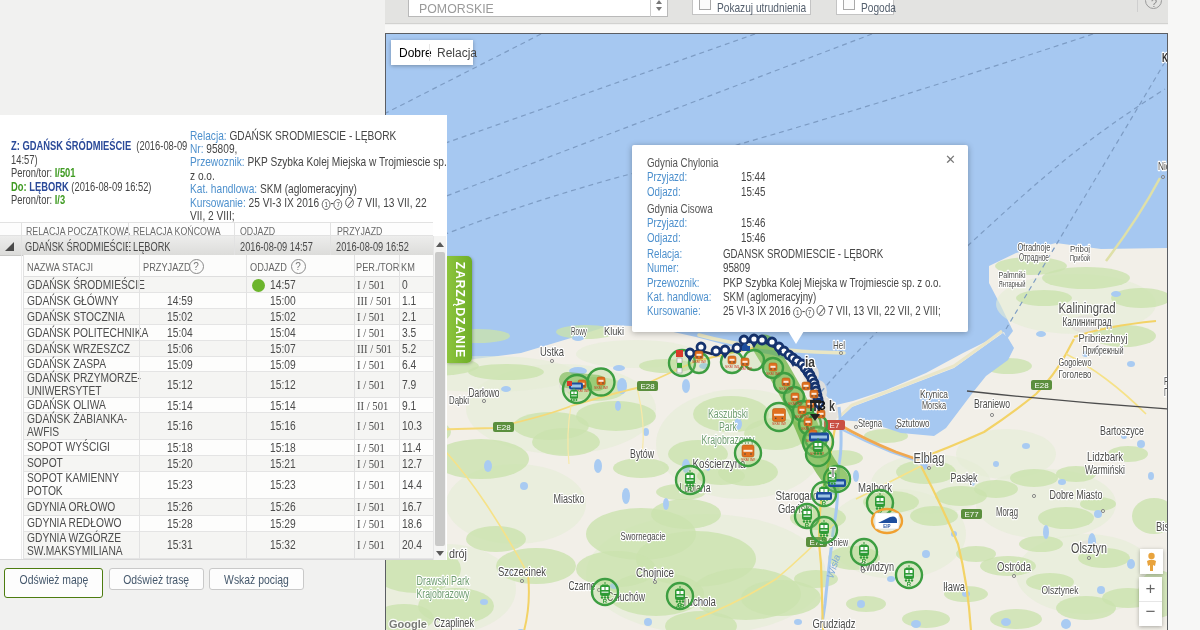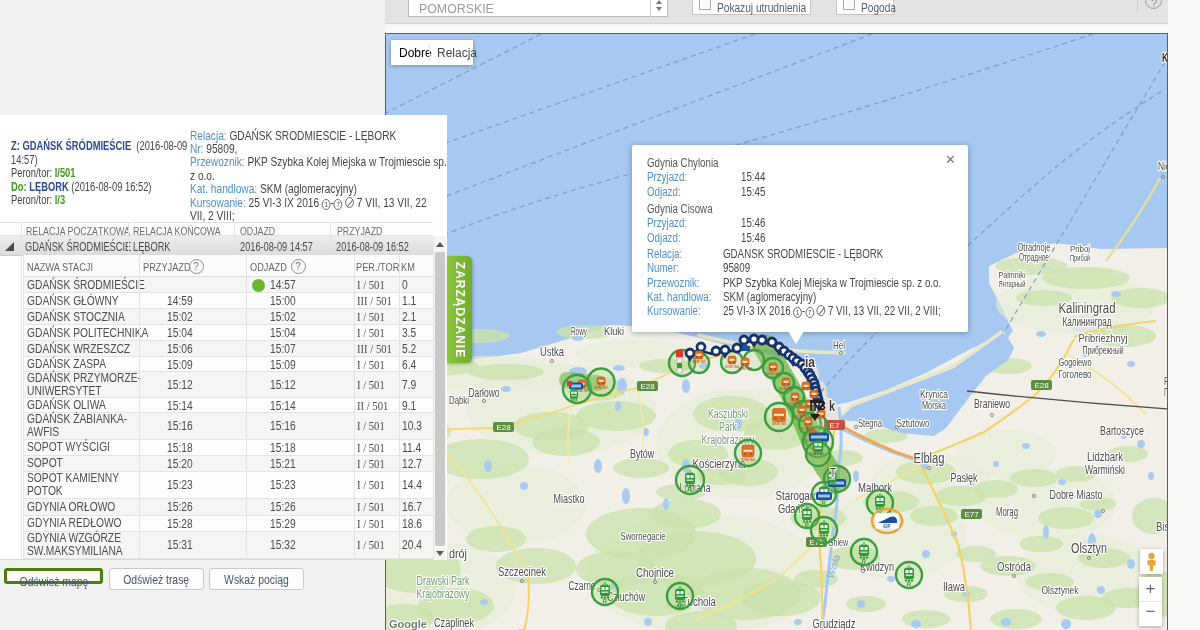--- a/index.html
+++ b/index.html
@@ -777,14 +777,14 @@
 <div class="abs" style="left:21px;top:256px;width:1px;height:303.0px;background:#ebebeb"></div>
 <div class="abs" style="left:0px;top:559.0px;width:433px;height:1px;background:#d8d8d8"></div>
 <div class="abs" style="left:433px;top:236px;width:13px;height:324px;background:#f4f4f3;border-left:1px solid #e6e6e6"></div>
 <div class="abs" style="left:436px;top:242px;width:0;height:0;border-left:4px solid transparent;border-right:4px solid transparent;border-bottom:5px solid #5a5a5a"></div>
 <div class="abs" style="left:435px;top:252px;width:10px;height:294px;background:#c9c9c8;border-radius:2px"></div>
 <div class="abs" style="left:436px;top:551px;width:0;height:0;border-left:4px solid transparent;border-right:4px solid transparent;border-top:5px solid #5a5a5a"></div>
 <div class="abs" style="left:447px;top:256px;width:25px;height:107px;background:linear-gradient(90deg,#8cc43e,#6fae27);border-radius:0 5px 5px 0;box-shadow:1px 1px 3px rgba(0,0,0,0.25)"></div>
 <div class="abs" style="left:447px;top:256px;width:25px;height:107px;color:#fff;font-size:12px;font-weight:bold;letter-spacing:1px;text-align:center">
     <span style="position:absolute;left:50%;top:50%;transform:translate(-50%,-50%) rotate(90deg);white-space:nowrap">ZARZĄDZANIE</span>
   </div>
-<div class="abs" style="left:4px;top:568px;width:99px;height:16px;background:#fdfdfd;border:3px solid #4d7c0f;border-radius:3px;font-size:13px;color:#45586c;text-align:center;line-height:21px"><span style="display:inline-block;transform:scaleX(0.8)">Odśwież mapę</span></div>
+<div class="abs" style="left:4px;top:568px;width:99px;height:30px;background:#fdfdfd;border:1px solid #4d7c0f;border-radius:3px;font-size:13px;color:#45586c;text-align:center;line-height:21px"><span style="display:inline-block;transform:scaleX(0.8)">Odśwież mapę</span></div>
 <div class="abs" style="left:109px;top:568px;width:95px;height:22px;background:#fdfdfd;border:1px solid #c9c9c9;border-radius:3px;font-size:13px;color:#45586c;text-align:center;line-height:21px"><span style="display:inline-block;transform:scaleX(0.8)">Odśwież trasę</span></div>
 <div class="abs" style="left:209px;top:568px;width:95px;height:22px;background:#fdfdfd;border:1px solid #c9c9c9;border-radius:3px;font-size:13px;color:#45586c;text-align:center;line-height:21px"><span style="display:inline-block;transform:scaleX(0.8)">Wskaż pociąg</span></div>
 </body></html>

